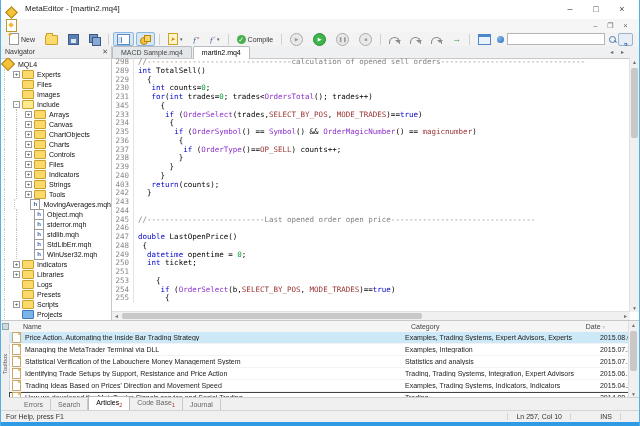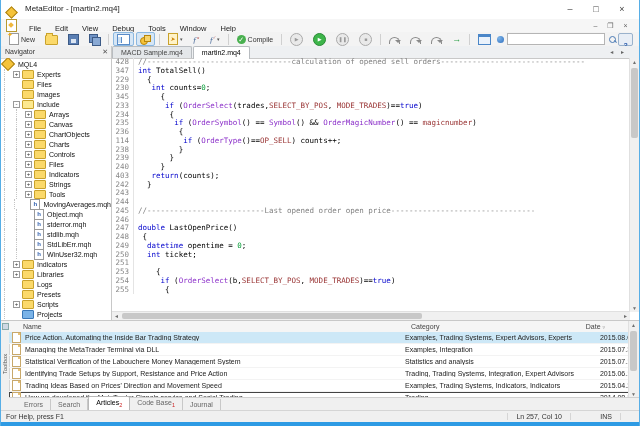--- a/index.html
+++ b/index.html
@@ -134,21 +134,20 @@
       <span class="win-btn">–</span>
       <span class="win-btn">□</span>
       <span class="win-btn">×</span>
     </div>
   </div>
 
   <div class="menubar">
     <span class="mdi-doc-icon ic">
         <i></i>
       </span>
-    <span id="menu-items"><span class="menu-item">File</span><span class="menu-item">Edit</span><span class="menu-item">View</span><span class="menu-item">Debug</span><span class="menu-item">Tools</span><span class="menu-item">Window</span><span class="menu-item">Help</span></span>
     <span class="mdi-btns" id="mdi-btns">
         <span class="mdi-btn">–</span>
         <span class="mdi-btn">❐</span>
         <span class="mdi-btn">×</span>
       </span>
   </div>
 
   <div class="toolbar">
     <span class="tb-btn">
       <span class="ic ic-page">
@@ -420,30 +419,31 @@
 
     <div class="editor">
       <div class="tabbar">
         <span id="doc-tabs" style="display: flex;">
             <span class="tab">MACD Sample.mq4</span>
             <span class="tab active">martin2.mq4</span>
           </span>
         <span class="tab-arrows">◂ ▸</span>
       </div>
       <div class="code" id="code-view">
-          <div class="code-line"><span class="lnum">428</span><span class="sc">//--------------------------------calculation of opened sell orders--------------------------------</span></div>
-          <div class="code-line"><span class="lnum">347</span><span class="sk">int</span><span class="sp"> TotalSell()</span></div>
+          <div class="code-line"><span class="lnum">298</span><span class="sc">//--------------------------------calculation of opened sell orders--------------------------------</span></div>
+          <div class="code-line"><span class="lnum">289</span><span class="sk">int</span><span class="sp"> TotalSell()</span></div>
           <div class="code-line"><span class="lnum">229</span><span class="sp">  {</span></div>
           <div class="code-line"><span class="lnum">230</span><span class="sp">   </span><span class="sk">int</span><span class="sp"> counts=</span><span class="sn">0</span><span class="sp">;</span></div>
+          <div class="code-line"><span class="lnum">231</span><span class="sp">   </span><span class="sk">for</span><span class="sp">(</span><span class="sk">int</span><span class="sp"> trades=</span><span class="sn">0</span><span class="sp">; trades&lt;</span><span class="sf">OrdersTotal</span><span class="sp">(); trades++)</span></div>
           <div class="code-line"><span class="lnum">345</span><span class="sp">     {</span></div>
           <div class="code-line"><span class="lnum">233</span><span class="sp">      </span><span class="sk">if</span><span class="sp"> (</span><span class="sf">OrderSelect</span><span class="sp">(trades,</span><span class="sm">SELECT_BY_POS</span><span class="sp">, </span><span class="sm">MODE_TRADES</span><span class="sp">)==</span><span class="sk">true</span><span class="sp">)</span></div>
           <div class="code-line"><span class="lnum">234</span><span class="sp">       {</span></div>
           <div class="code-line"><span class="lnum">235</span><span class="sp">        </span><span class="sk">if</span><span class="sp"> (</span><span class="sf">OrderSymbol</span><span class="sp">() == </span><span class="sf">Symbol</span><span class="sp">() &amp;&amp; </span><span class="sf">OrderMagicNumber</span><span class="sp">() == </span><span class="sm">magicnumber</span><span class="sp">)</span></div>
           <div class="code-line"><span class="lnum">236</span><span class="sp">         {</span></div>
-          <div class="code-line"><span class="lnum">114</span><span class="sp">          </span><span class="sk">if</span><span class="sp"> (</span><span class="sf">OrderType</span><span class="sp">()==</span><span class="sm">OP_SELL</span><span class="sp">) counts++;</span></div>
+          <div class="code-line"><span class="lnum">237</span><span class="sp">          </span><span class="sk">if</span><span class="sp"> (</span><span class="sf">OrderType</span><span class="sp">()==</span><span class="sm">OP_SELL</span><span class="sp">) counts++;</span></div>
           <div class="code-line"><span class="lnum">238</span><span class="sp">         }</span></div>
           <div class="code-line"><span class="lnum">239</span><span class="sp">       }</span></div>
           <div class="code-line"><span class="lnum">240</span><span class="sp">     }</span></div>
           <div class="code-line"><span class="lnum">403</span><span class="sp">   </span><span class="sk">return</span><span class="sp">(counts);</span></div>
           <div class="code-line"><span class="lnum">242</span><span class="sp">  }</span></div>
           <div class="code-line"><span class="lnum">243</span></div>
           <div class="code-line"><span class="lnum">244</span></div>
           <div class="code-line"><span class="lnum">245</span><span class="sc">//--------------------------Last opened order open price--------------------------------</span></div>
           <div class="code-line"><span class="lnum">246</span></div>
           <div class="code-line"><span class="lnum">247</span><span class="sk">double</span><span class="sp"> LastOpenPrice()</span></div>

